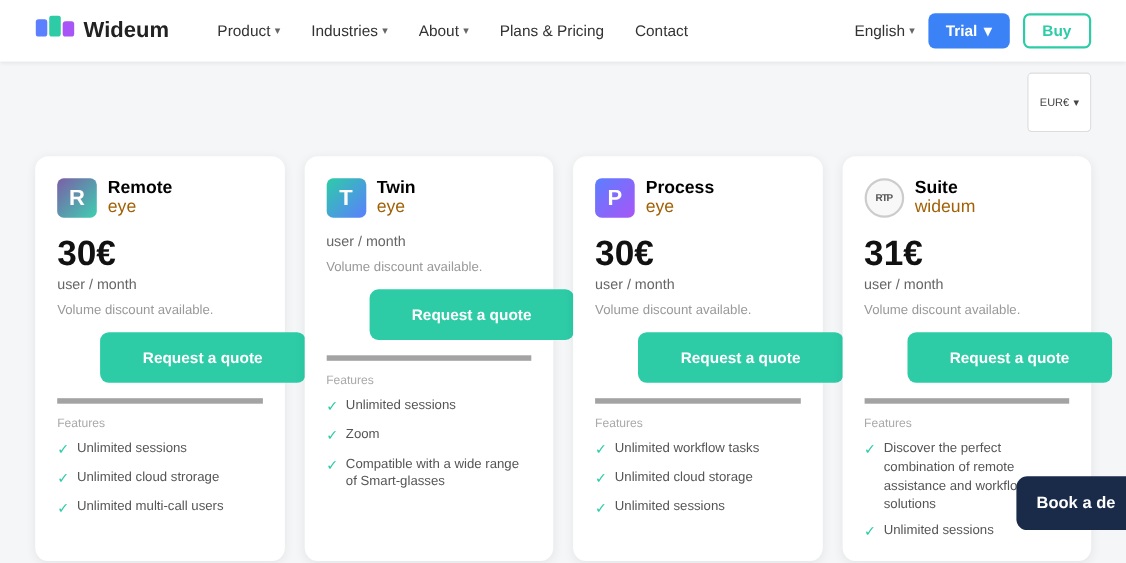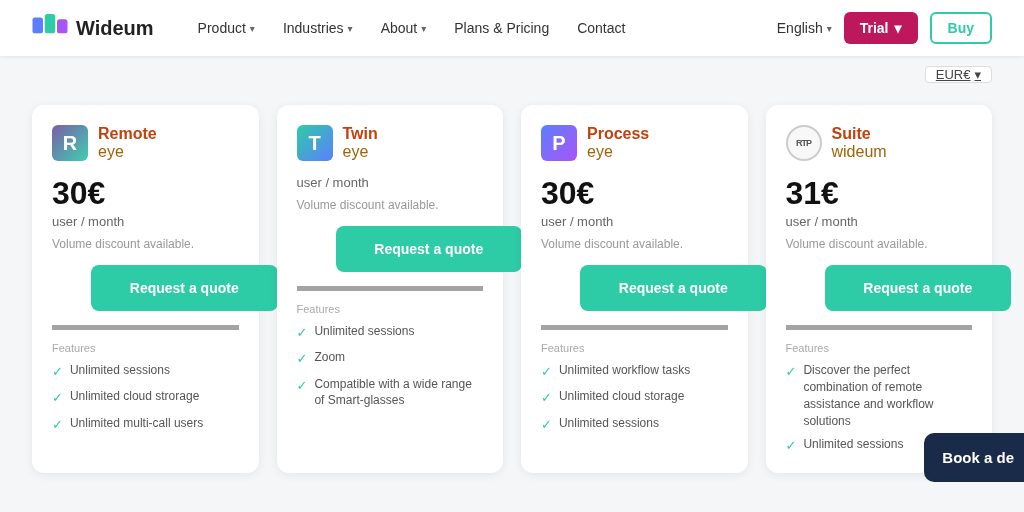--- a/index.html
+++ b/index.html
@@ -57,21 +57,21 @@
     }
     .lang-selector {
       display: flex;
       align-items: center;
       gap: 4px;
       font-size: 14px;
       color: #333;
       cursor: pointer;
     }
     .btn-trial {
-      background: #be185d;
+      background: #3b82f6;
       color: #fff;
       border: none;
       border-radius: 6px;
       padding: 8px 16px;
       font-size: 14px;
       font-weight: 600;
       cursor: pointer;
       display: flex;
       align-items: center;
       gap: 6px;
@@ -91,28 +91,27 @@
     .currency-bar {
       display: flex;
       justify-content: flex-end;
       padding: 10px 32px;
       background: #f4f6f8;
     }
     .currency-selector {
       display: flex;
       align-items: center;
       gap: 4px;
-      font-size: 13px;
+      font-size: 10px;
       color: #444;
       background: #fff;
       border: 1px solid #ddd;
       border-radius: 4px;
-      padding: 0 10px;
-      cursor: pointer;
-      text-decoration: underline;
+      padding: 20px 10px;
+      cursor: pointer;
     }
 
     
     .pricing-area {
       padding: 12px 32px 0 32px;
       display: grid;
       grid-template-columns: repeat(4, 1fr);
       gap: 18px;
     }
     .pricing-card {
@@ -152,21 +151,21 @@
       display: flex;
       align-items: center;
       justify-content: center;
       font-size: 9px;
       font-weight: 800;
       color: #555;
       letter-spacing: -1px;
       background: #f8f8f8;
     }
     .product-name-area { display: flex; flex-direction: column; }
-    .product-name { font-size: 16px; font-weight: 700; color: #c2410c; }
+    .product-name { font-size: 16px; font-weight: 700; color: #000000; }
     .product-sub { font-size: 16px; color: #a16207; }
     .price-row { display: flex; align-items: baseline; gap: 2px; margin-bottom: 2px; }
     .price-amount { font-size: 32px; font-weight: 800; color: #111; }
     .price-per { font-size: 13px; color: #666; margin-bottom: 8px; }
     .volume-discount { font-size: 12px; color: #999; margin-bottom: 14px; }
     .btn-quote {
       background: #2dcca7;
       color: #fff;
       border: none;
       border-radius: 8px;

